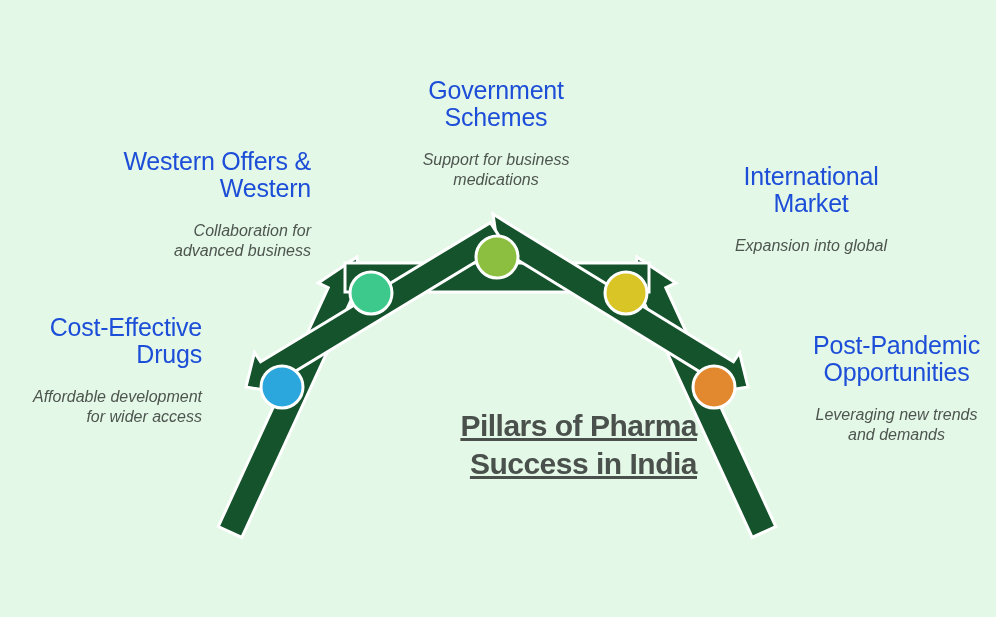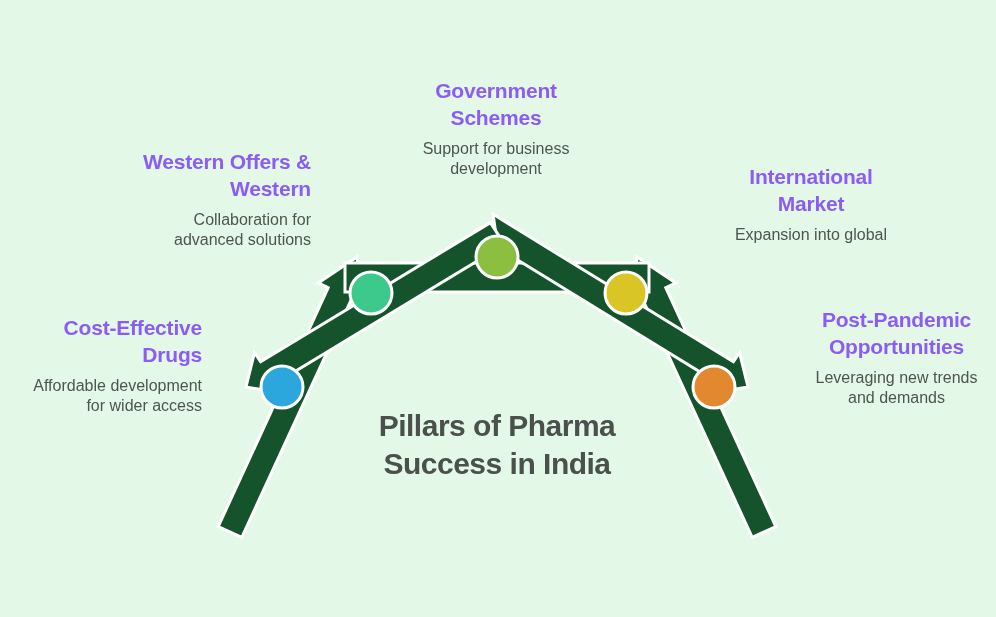--- a/index.html
+++ b/index.html
@@ -10,30 +10,31 @@
   }
   #canvas{position:absolute;left:0;top:0;width:996px;height:617px;}
   svg#arch{position:absolute;left:0;top:0;}
   .shape{stroke:#ffffff;stroke-width:3;stroke-linejoin:miter;}
   .dot{stroke:#ffffff;stroke-width:3;}
   .pillar-label{position:absolute;}
   .align-r{text-align:right;}
   .align-l{text-align:center;}
   .align-c{text-align:center;}
   .pillar-heading{
-    font-size:21px;line-height:27px;font-weight:bold;
-    color:#8b5cf6;letter-spacing:-0.2px;
+    font-size:25px;line-height:27px;font-weight:normal;
+    color:#1d4ed8;letter-spacing:-0.2px;
   }
   .pillar-body{
-    font-size:16px;line-height:20px;color:#4d554f;margin-top:8px;
+    font-size:16px;line-height:20px;color:#4d554f;margin-top:19px;font-style:italic;
   }
   .main-title{
-    position:absolute;left:297px;top:407px;width:400px;text-align:center;
+    position:absolute;left:297px;top:407px;width:400px;text-align:right;
     font-size:30px;line-height:38px;font-weight:bold;color:#4a504b;
     letter-spacing:-0.5px;
+    text-decoration:underline;
   }
 </style>
 </head>
 <body>
 
 <div id="canvas">
 
   <svg id="arch" width="996" height="617" viewBox="0 0 996 617">
     <rect x="0" y="0" width="996" height="617" fill="#e4f8e7"></rect>
 
@@ -65,46 +66,46 @@
     </div>
   </div>
 
   <div class="pillar-label align-r" style="left:61px;top:148px;width:250px;">
     <div class="pillar-heading">
       <div>Western Offers &amp;</div>
       <div>Western</div>
     </div>
     <div class="pillar-body">
       <div>Collaboration for</div>
-      <div>advanced solutions</div>
+      <div>advanced business</div>
     </div>
   </div>
 
   <div class="pillar-label align-c" style="left:376px;top:77px;width:240px;">
     <div class="pillar-heading">
       <div>Government</div>
       <div>Schemes</div>
     </div>
     <div class="pillar-body">
       <div>Support for business</div>
-      <div>development</div>
+      <div>medications</div>
     </div>
   </div>
 
   <div class="pillar-label align-l" style="left:686px;top:163px;width:250px;">
     <div class="pillar-heading">
       <div>International</div>
       <div>Market</div>
     </div>
     <div class="pillar-body">
       <div>Expansion into global</div>
     </div>
   </div>
 
-  <div class="pillar-label align-l" style="left:797px;top:306px;width:199px;">
+  <div class="pillar-label align-l" style="left:797px;top:332px;width:199px;">
     <div class="pillar-heading">
       <div>Post-Pandemic</div>
       <div>Opportunities</div>
     </div>
     <div class="pillar-body">
       <div>Leveraging new trends</div>
       <div>and demands</div>
     </div>
   </div>
 

